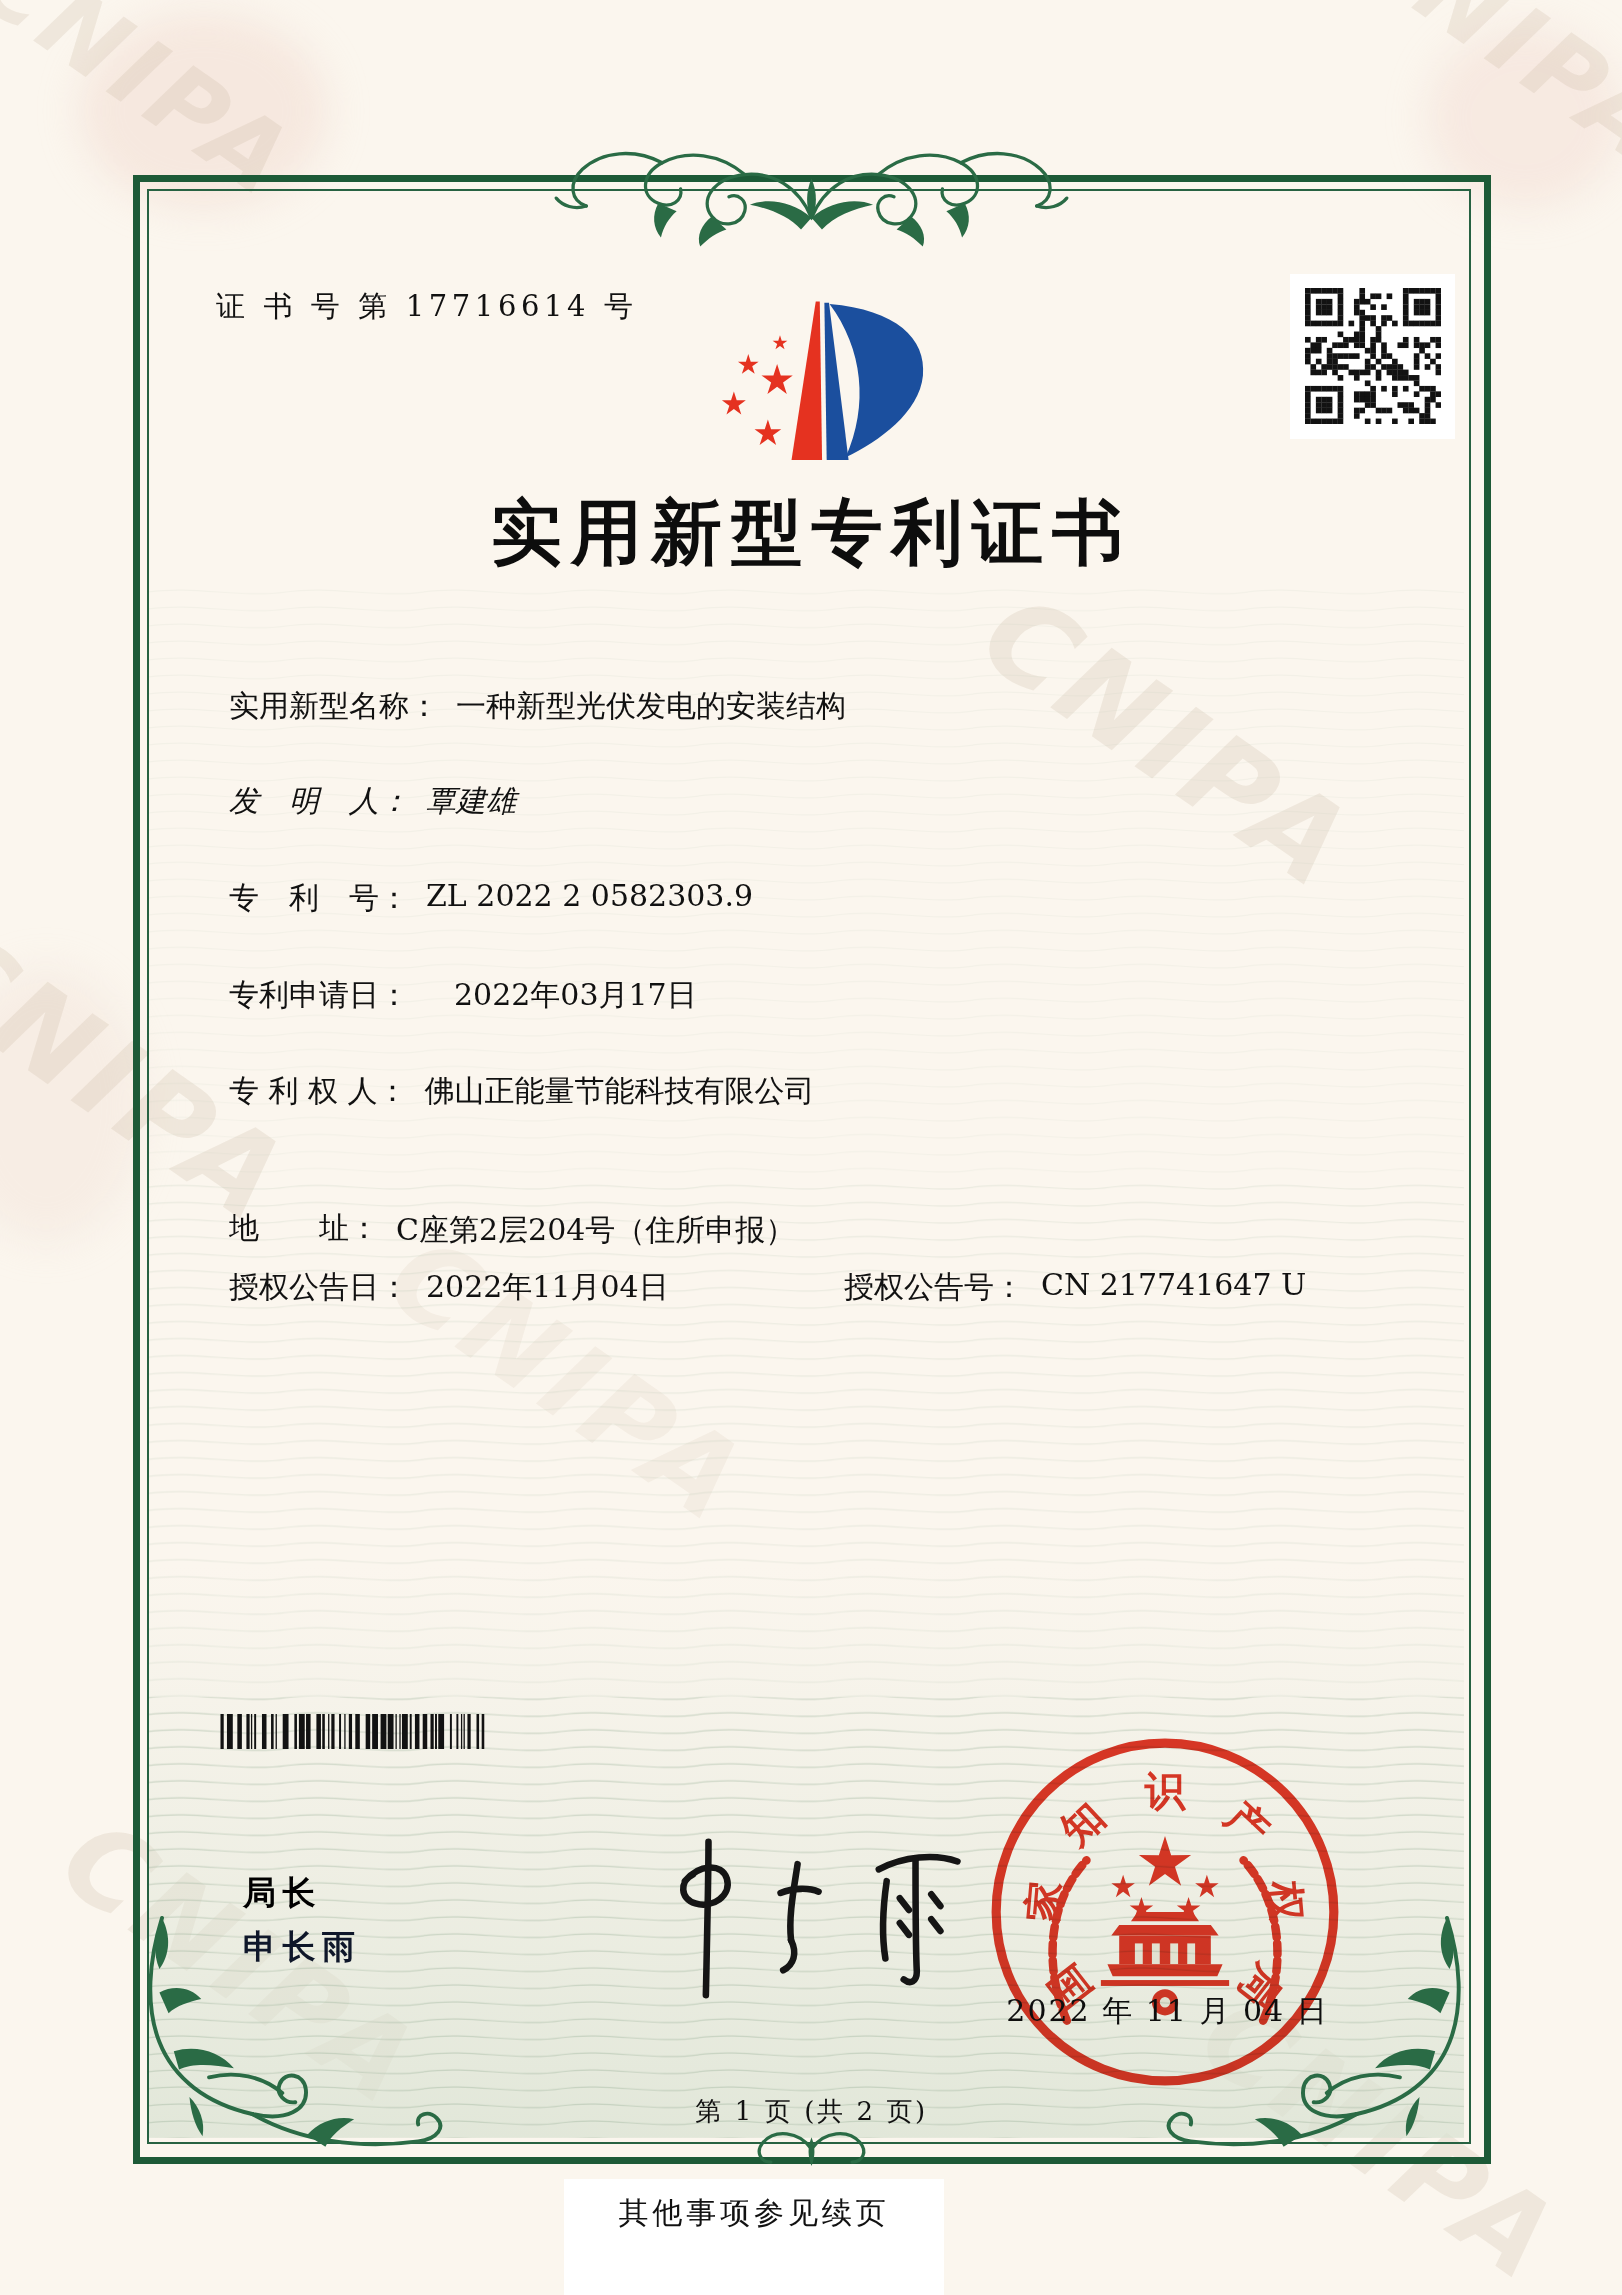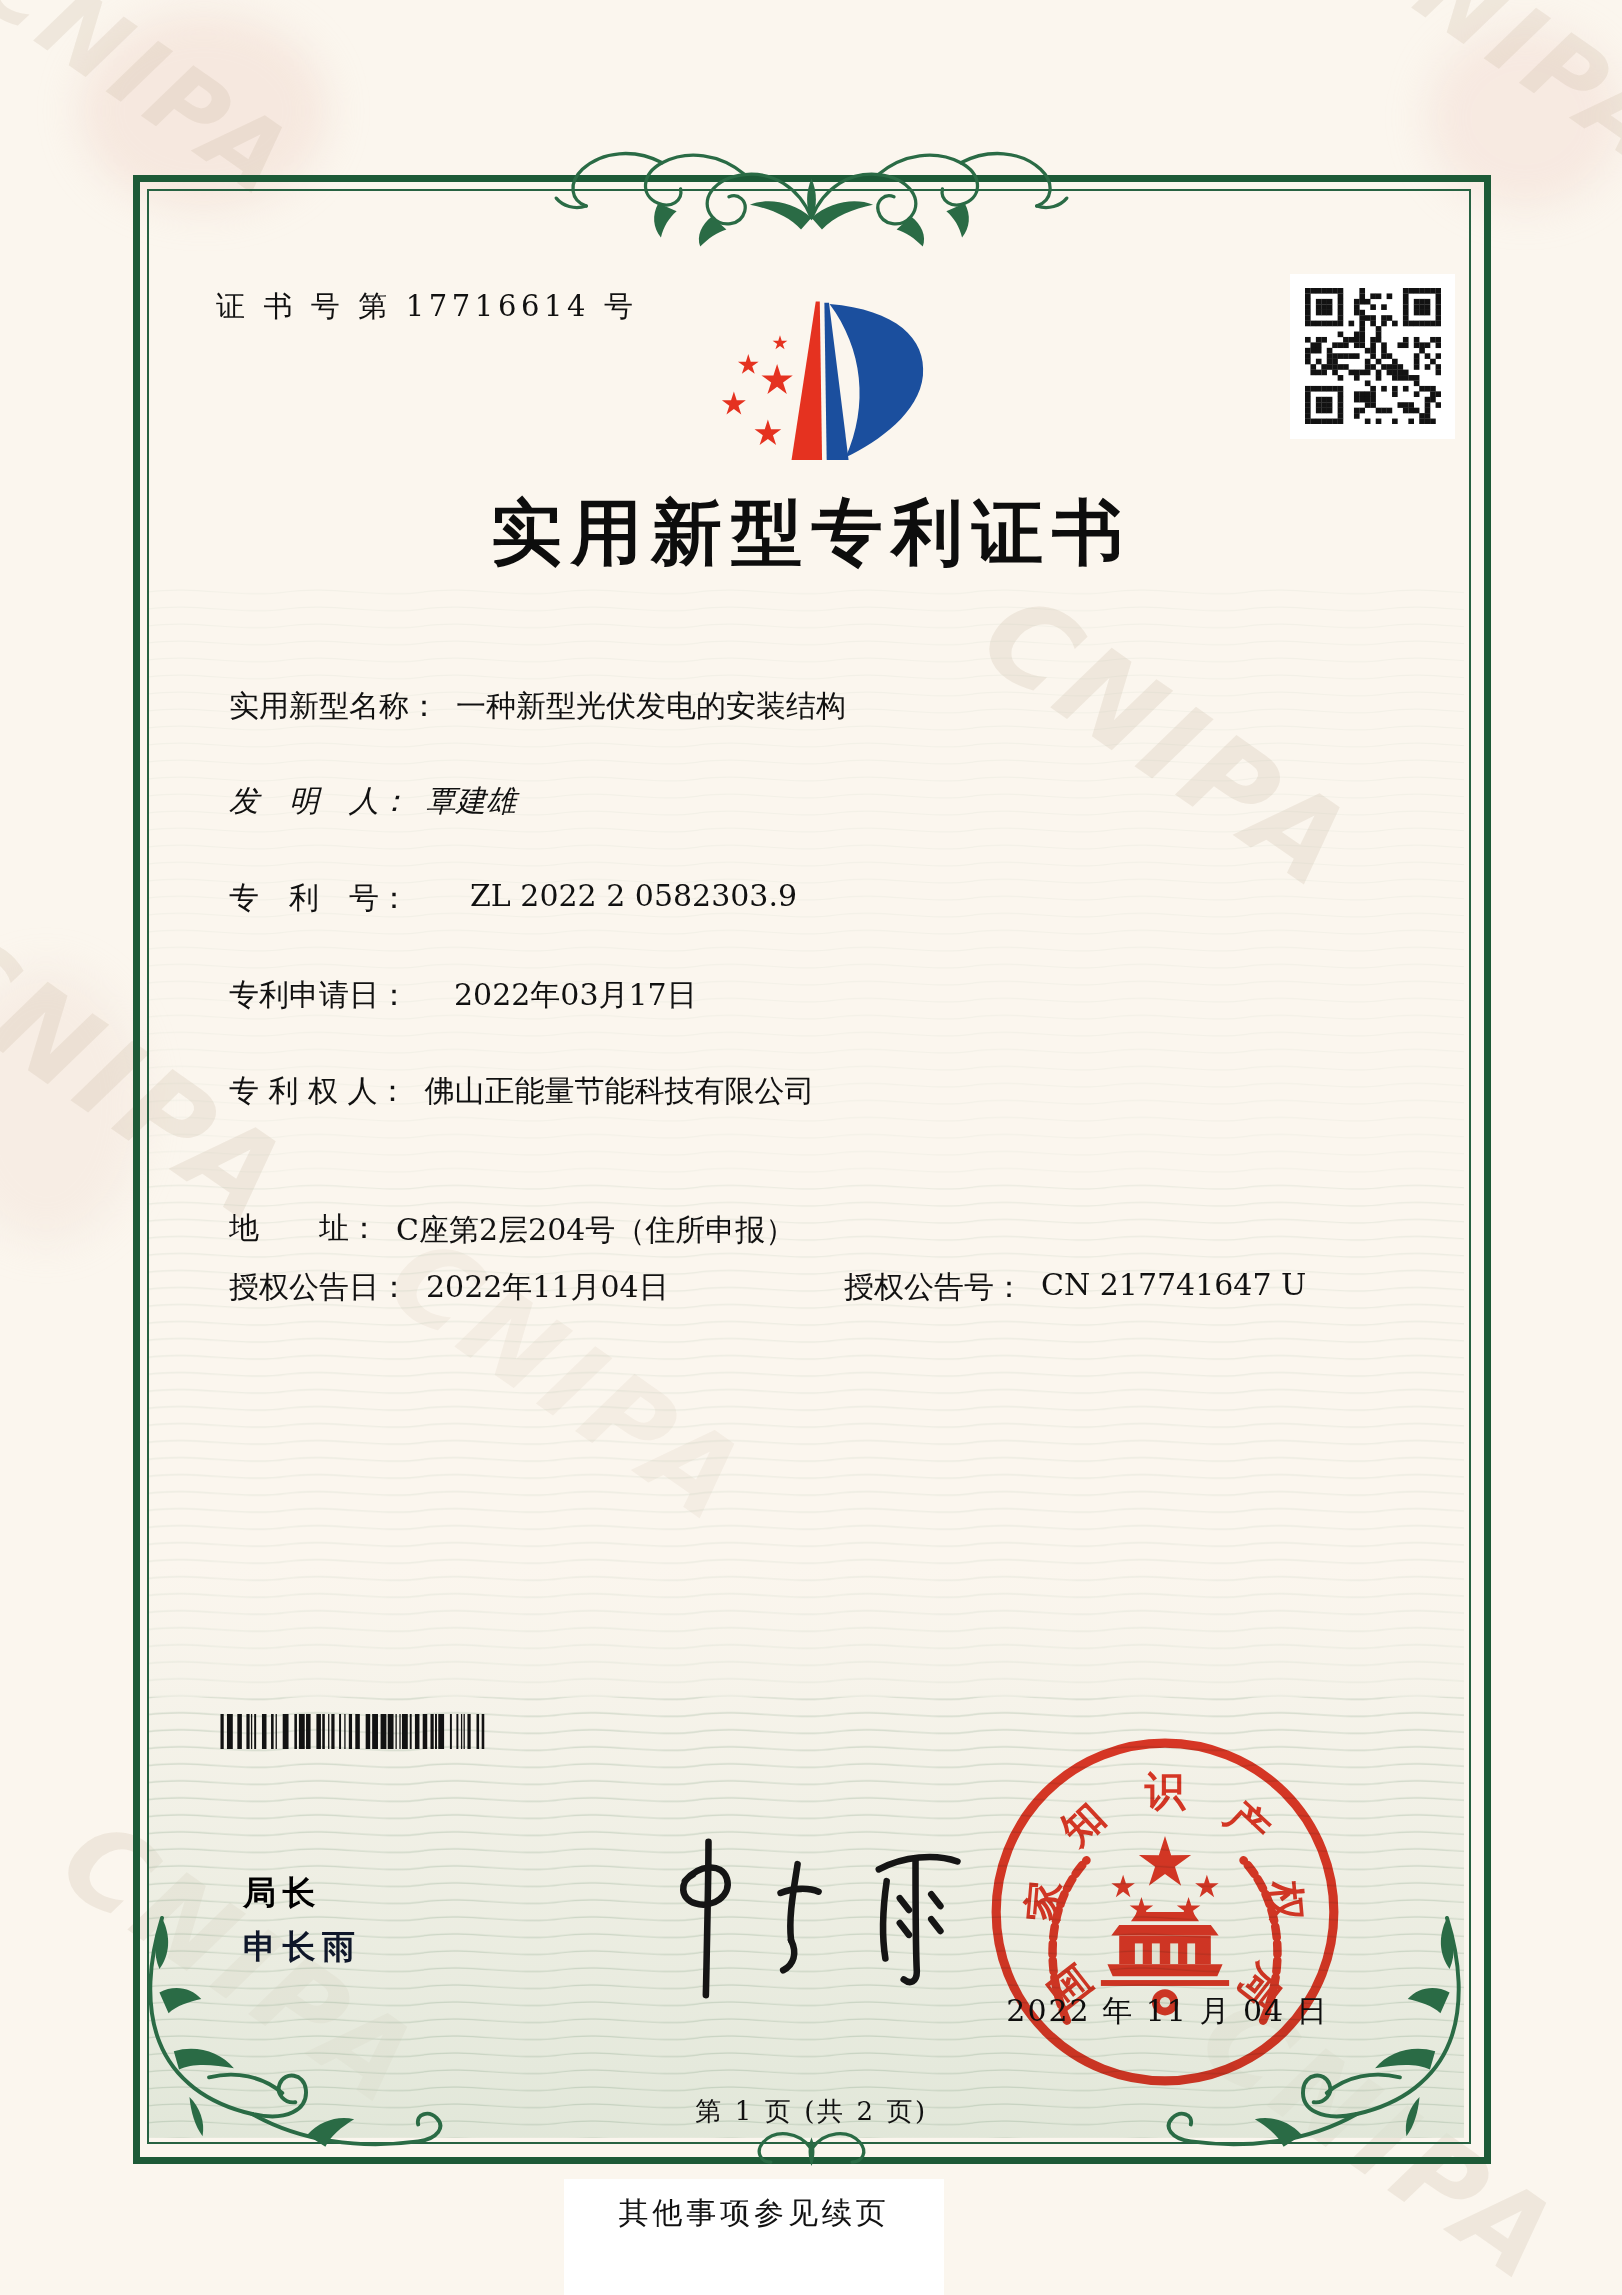--- a/index.html
+++ b/index.html
@@ -418,21 +418,21 @@
   <div class="title">实用新型专利证书</div>
 
   <div class="row" style="top:686px;">
     <span class="lbl">实用新型名称：</span>
     <span class="val">一种新型光伏发电的安装结构</span>
   </div>
   <div class="row" style="top:781px;font-style:italic;">
     <span class="lbl">发　明　人：</span>
     <span class="val">覃建雄</span>
   </div>
-  <div class="row" style="top:878px;gap:44px;">
+  <div class="row" style="top:878px;">
     <span class="lbl">专　利　号：</span>
     <span class="val">ZL 2022 2 0582303.9</span>
   </div>
   <div class="row" style="top:975px;gap:28px;">
     <span class="lbl">专利申请日：</span>
     <span class="val">2022年03月17日</span>
   </div>
   <div class="row" style="top:1071px;">
     <span class="lbl">专 利 权 人：</span>
     <span class="val">佛山正能量节能科技有限公司</span>

